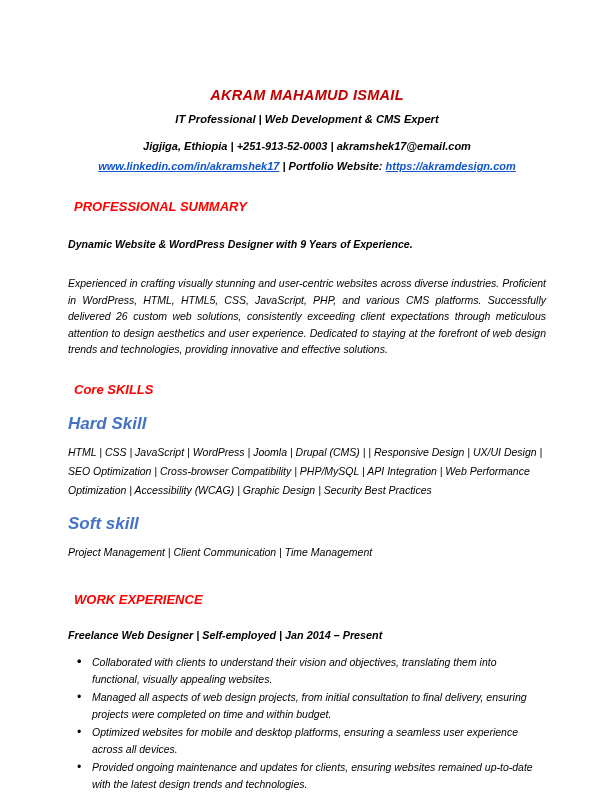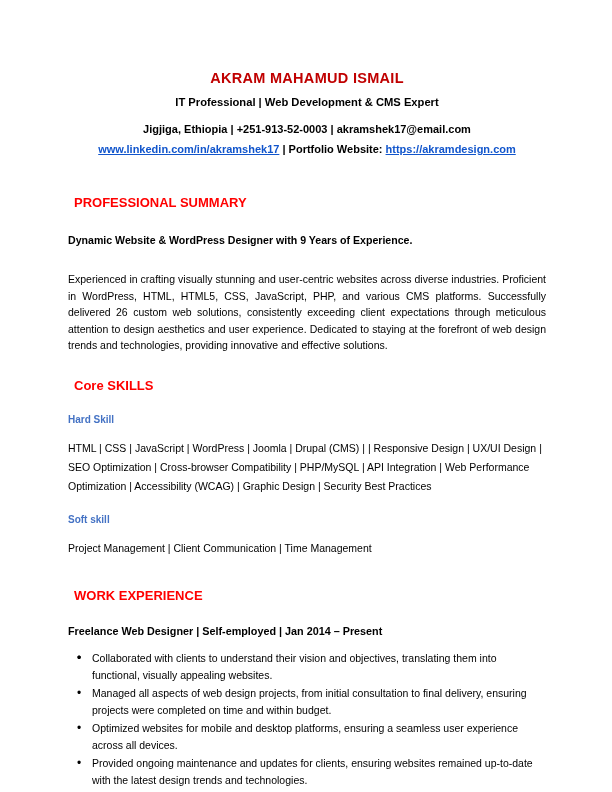--- a/index.html
+++ b/index.html
@@ -17,22 +17,23 @@
     width: 612px;
     height: 792px;
     background: #ffffff;
     overflow: hidden;
     box-sizing: border-box;
     padding: 0;
   }
   .content {
     position: absolute;
     left: 68px;
-    top: 0;
+    top: 17px;
     width: 478px;
+    font-style: italic;
   }
 
   
   .hdr-name {
     text-align: center;
     font-size: 14.5px;
     font-weight: bold;
     color: #C00000;
     letter-spacing: 0.3px;
     margin: 70px 0 0 0;
@@ -52,38 +53,38 @@
     font-weight: bold;
     color: #000000;
     margin: 12px 0 0 0;
     line-height: 14px;
   }
   .hdr-links {
     text-align: center;
     font-size: 11px;
     font-weight: bold;
     color: #000000;
-    margin: 6px 0 13px 0;
+    margin: 6px 0 0 0;
     line-height: 14px;
   }
   .link {
     color: #1155CC;
     text-decoration: underline;
   }
 
   
   .sec-head {
     font-size: 13px;
     font-weight: bold;
     color: #FF0000;
     line-height: 16px;
     margin: 6px;
   }
   .sub-head {
-    font-size: 10px;
+    font-size: 17px;
     font-weight: bold;
     color: #4472C4;
     line-height: 15px;
     margin: 0;
   }
 
   
   .lead {
     font-size: 10.6px;
     font-weight: bold;

